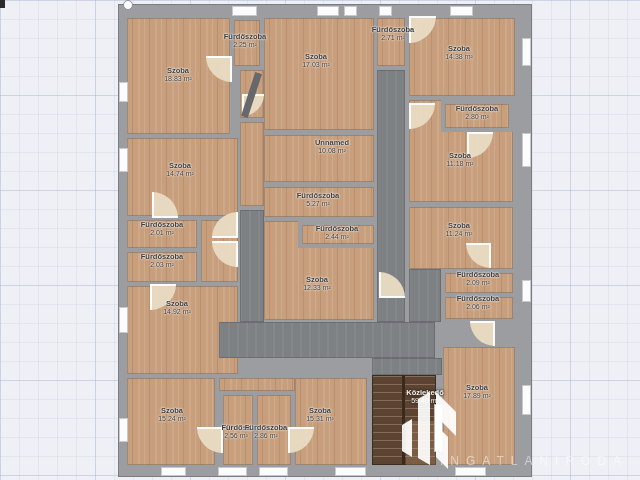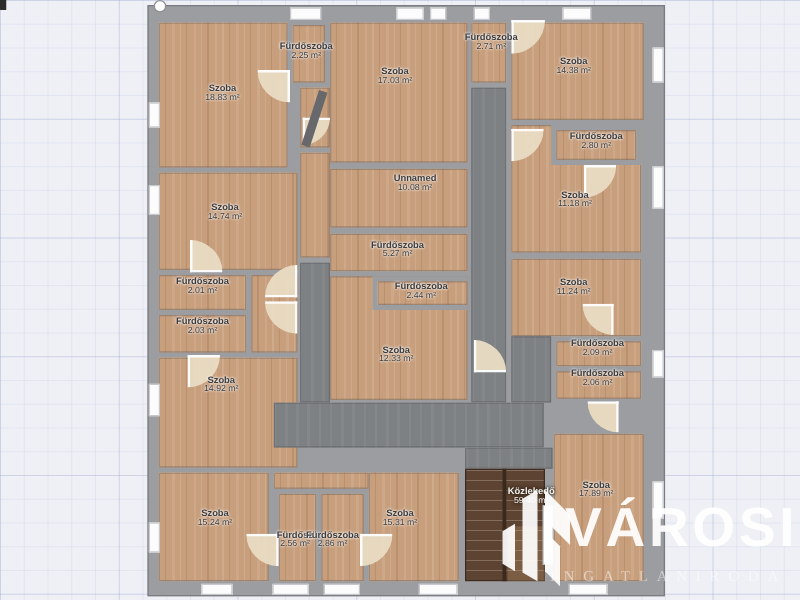--- a/index.html
+++ b/index.html
@@ -43,21 +43,21 @@
     text-shadow:0 0 2px #fff,0 0 2px rgba(255,255,255,.9);}
   .lbl .area{font-weight:normal;font-size:7px;}
   .lbl.light{color:#f4f2ef;text-shadow:0 0 2px rgba(35,25,15,.95),0 0 3px rgba(35,25,15,.8);margin-left:20px;}
   .handle{position:absolute;left:123px;top:0;width:8px;height:8px;z-index:9;
     background:#fff;border:1px solid #8e8f92;border-radius:50%;}
   .corner-dot{position:absolute;left:0;top:0;width:5px;height:8px;background:#2b2b2b;z-index:40;}
   .wm{position:absolute;z-index:50;pointer-events:none;}
   .wm-brand{position:absolute;left:452px;top:398px;font-size:44px;font-weight:bold;
     letter-spacing:3px;color:rgba(255,255,255,.93);z-index:50;}
   .wm-sub{position:absolute;left:440px;top:454px;font-size:12px;letter-spacing:7px;
-    color:rgba(255,255,255,.5);z-index:50;font-family:Liberation Serif, serif;}
+    color:rgba(255,255,255,.5);z-index:50;}
 </style>
 </head>
 <body>
 
 <div class="stage">
   <div class="corner-dot"></div>
   <div class="wall"></div>
 
   <div class="room" style="left:127px;top:18px;width:103px;height:116px"></div>
   <div class="room" style="left:234px;top:20px;width:26px;height:46px"></div>
@@ -233,15 +233,14 @@
     </div>
 
   <div class="handle"></div>
 
   <svg class="wm" style="left:398px;top:383px" width="58" height="90" viewBox="0 0 58 90">
     <polygon points="4,42 14,36 14,74 4,68" fill="rgba(255,255,255,0.92)"></polygon>
     <polygon points="20,16 32,9 32,82 20,75" fill="rgba(255,255,255,0.92)"></polygon>
     <polygon points="38,9 58,29 58,53 38,33" fill="rgba(255,255,255,0.92)"></polygon>
     <polygon points="38,42 50,54 50,86 38,74" fill="rgba(255,255,255,0.92)"></polygon>
   </svg>
-  <div class="wm-brand">VÁROSI</div>
   <div class="wm-sub">INGATLANIRODA</div>
 </div>
 
 </body></html>

